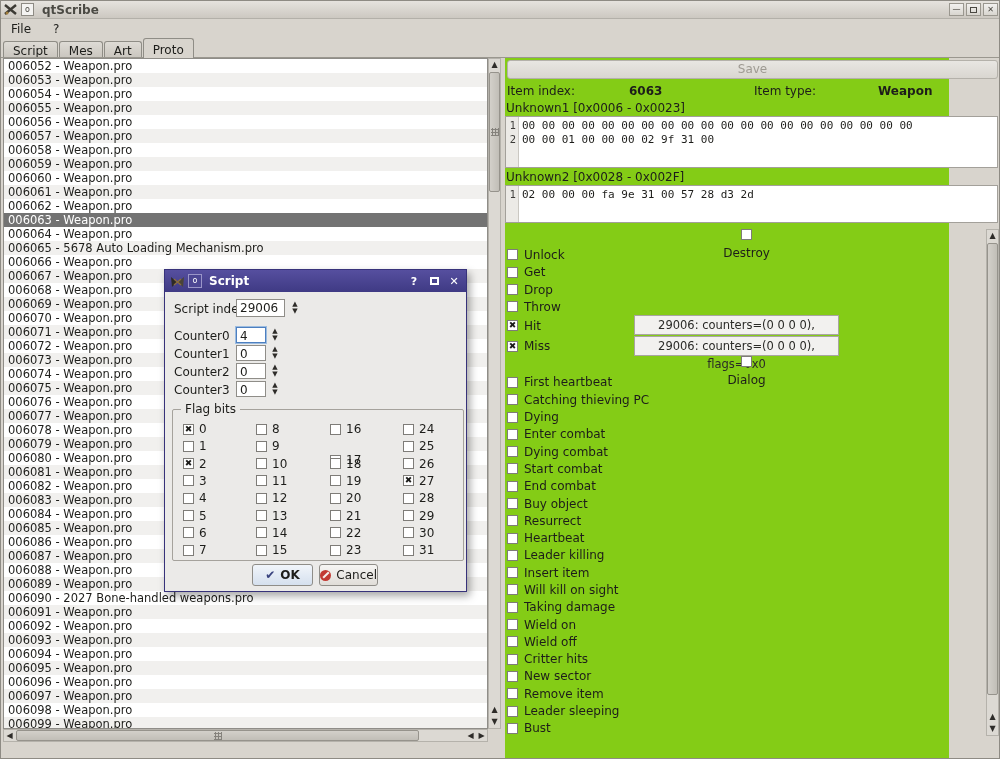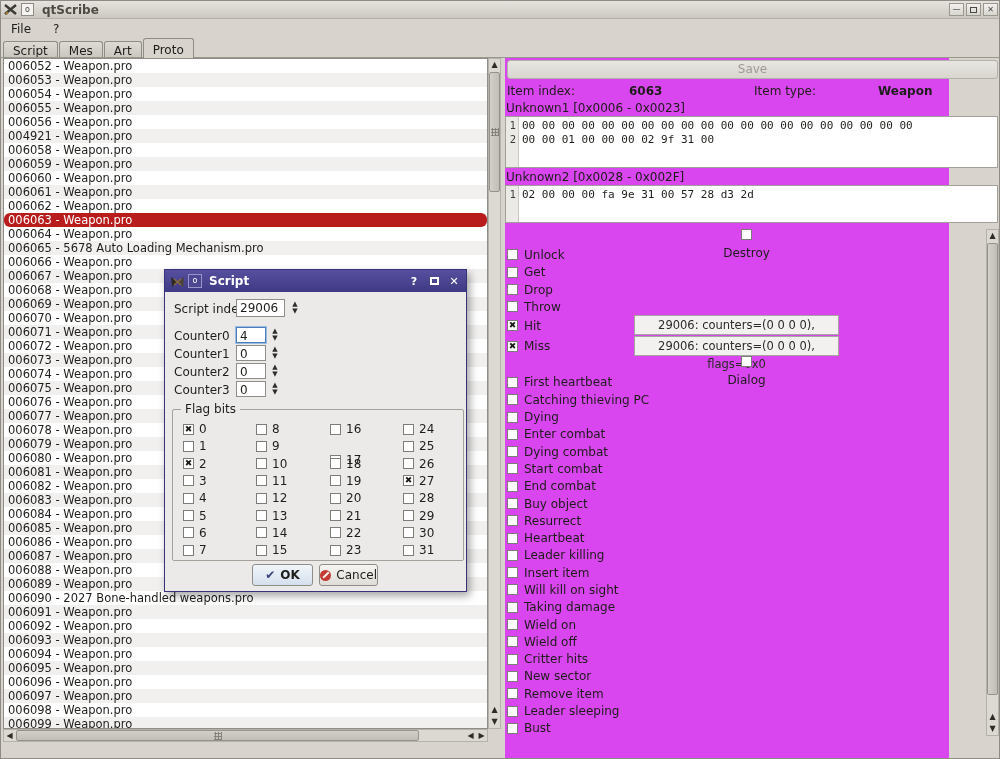--- a/index.html
+++ b/index.html
@@ -54,21 +54,21 @@
     z-index:2; height:20px; background:#d8d4cd; padding-top:4px;
   }
   
   #list-panel { position:absolute; left:2px; top:57px; width:498px; height:684px; }
   #list-viewport {
     position:absolute; left:0; top:0; width:485px; height:671px;
     background:#fff; border:1px solid #8f8d88; overflow:hidden;
   }
   .lrow { height:14px; line-height:14px; padding-left:4px; white-space:nowrap; font-size:11.5px; background:#fff; }
   .lrow.alt { background:#f1f0ee; }
-  .lrow.selected { background:#b91c1c; color:#fff;border-radius:6px; }
+  .lrow.selected { background:#737373; color:#fff; }
   
   .vscroll, .hscroll { position:absolute; background:#dcd9d3; border:1px solid #b5b2ab; }
   .sb-arrow {
     font-size:8px; color:#2e2c29; text-align:center; line-height:12px;
     width:11px; height:12px; flex:none;
   }
   .vscroll { display:flex; flex-direction:column; align-items:center; }
   .v-track { position:relative; flex:1; width:100%; }
   .v-thumb {
     position:absolute; left:0; width:100%;
@@ -81,21 +81,21 @@
     background-size:3px 3px;
   }
   .hscroll { display:flex; flex-direction:row; align-items:center; }
   .h-track { position:relative; flex:1; height:100%; }
   .h-thumb {
     position:absolute; top:0; height:100%;
     background:linear-gradient(#d3d0ca,#c1beb7);
     border:1px solid #96938c; border-radius:2px;
   }
   
-  #right-panel { position:absolute; left:504px; top:57px; width:444px; height:702px; background:#d946ef; }
+  #right-panel { position:absolute; left:504px; top:57px; width:444px; height:702px; background:#84cc16; }
   #save-btn {
     position:absolute; left:2px; top:2px; width:491px; height:19px;
     background:linear-gradient(#e8e6e2,#d9d6d0); border:1px solid #b4b1aa; border-radius:3px;
     text-align:center; line-height:17px; color:#9e9a92;
   }
   .fieldlabel { position:absolute; white-space:nowrap; }
   .fieldvalue { position:absolute; font-weight:bold; white-space:nowrap; }
   .hexbox {
     position:absolute; left:0; width:493px; background:#fff; border:1px solid #a3a09a;
   }
@@ -207,21 +207,21 @@
     <div class="tab active">Proto</div>
   </div>
 
 <div id="list-panel">
   <div id="list-viewport">
       <div class="lrow">006052 - Weapon.pro</div>
       <div class="lrow alt">006053 - Weapon.pro</div>
       <div class="lrow">006054 - Weapon.pro</div>
       <div class="lrow alt">006055 - Weapon.pro</div>
       <div class="lrow">006056 - Weapon.pro</div>
-      <div class="lrow alt">004921 - Weapon.pro</div>
+      <div class="lrow alt">006057 - Weapon.pro</div>
       <div class="lrow">006058 - Weapon.pro</div>
       <div class="lrow alt">006059 - Weapon.pro</div>
       <div class="lrow">006060 - Weapon.pro</div>
       <div class="lrow alt">006061 - Weapon.pro</div>
       <div class="lrow">006062 - Weapon.pro</div>
       <div class="lrow alt selected">006063 - Weapon.pro</div>
       <div class="lrow">006064 - Weapon.pro</div>
       <div class="lrow alt">006065 - 5678 Auto Loading Mechanism.pro</div>
       <div class="lrow">006066 - Weapon.pro</div>
       <div class="lrow alt">006067 - Weapon.pro</div>

